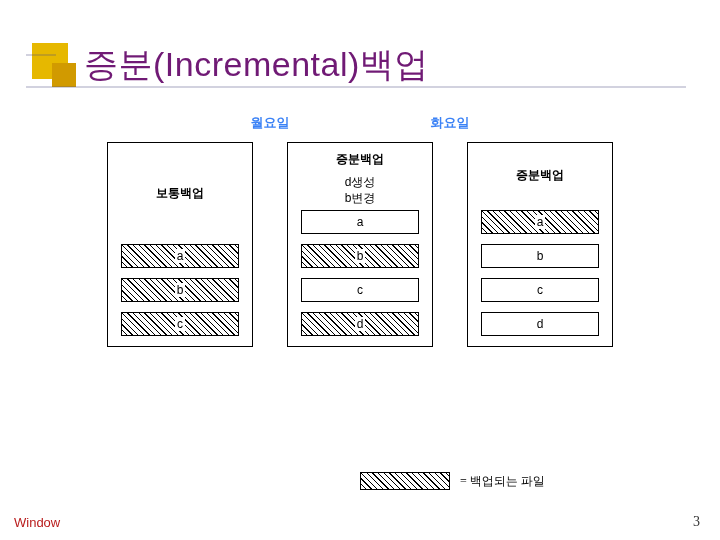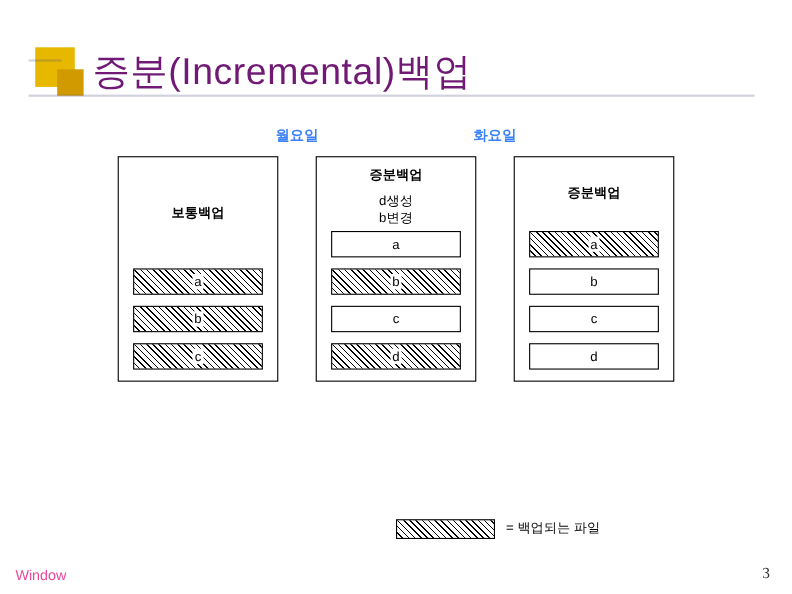--- a/index.html
+++ b/index.html
@@ -133,42 +133,43 @@
   }
   .file-box.hatched span {
     background: #fff;
     padding: 0 2px;
   }
   .legend {
     position: absolute;
     top: 472px;
     left: 360px;
     display: flex;
-    align-items: flex-start;
+    align-items: center;
     gap: 10px;
+    font-family: Liberation Serif, serif;
   }
   .legend-swatch {
     width: 90px;
     height: 18px;
     border: 1px solid #000;
     background: repeating-linear-gradient(
       45deg,
       #fff 0px, #fff 3px,
       #000 3px, #000 4px
     );
   }
   .legend-text {
     font-size: 12px;
   }
   .footer-left {
     position: absolute;
     left: 14px;
     bottom: 10px;
     font-size: 13px;
-    color: #ec4899;
+    color: #b91c1c;
     font-family: Verdana, sans-serif;
   }
   .footer-right {
     position: absolute;
     right: 20px;
     bottom: 10px;
     font-size: 14px;
     color: #333;
     font-family: "Times New Roman", serif;
   }

